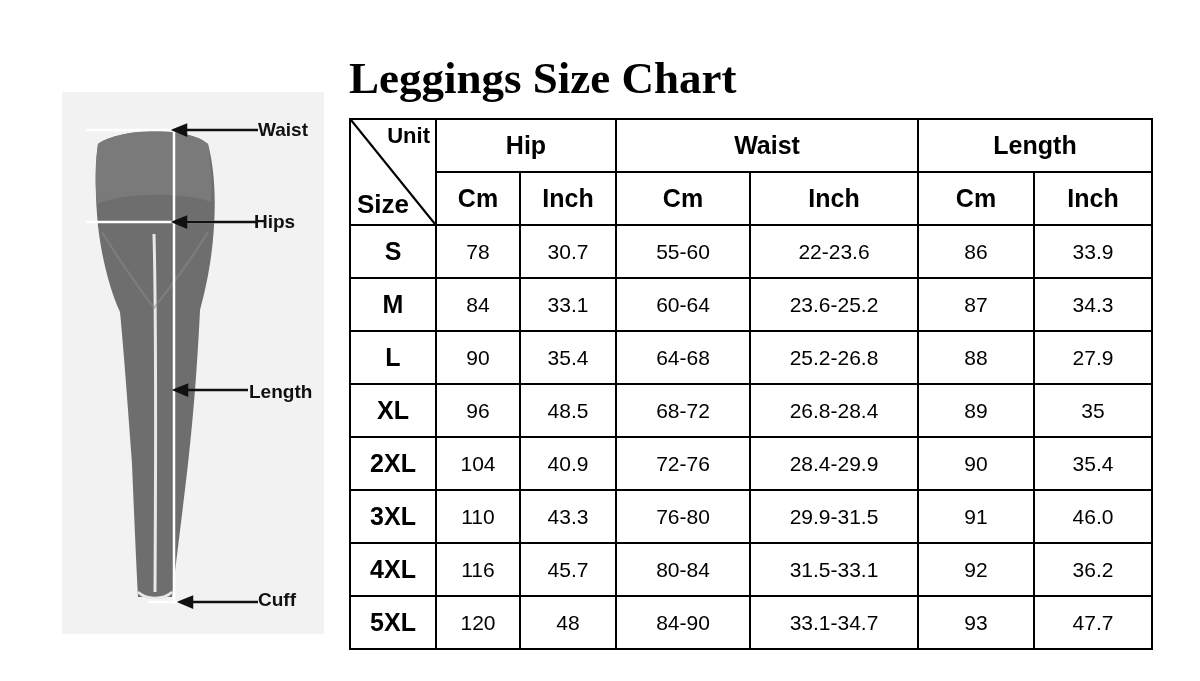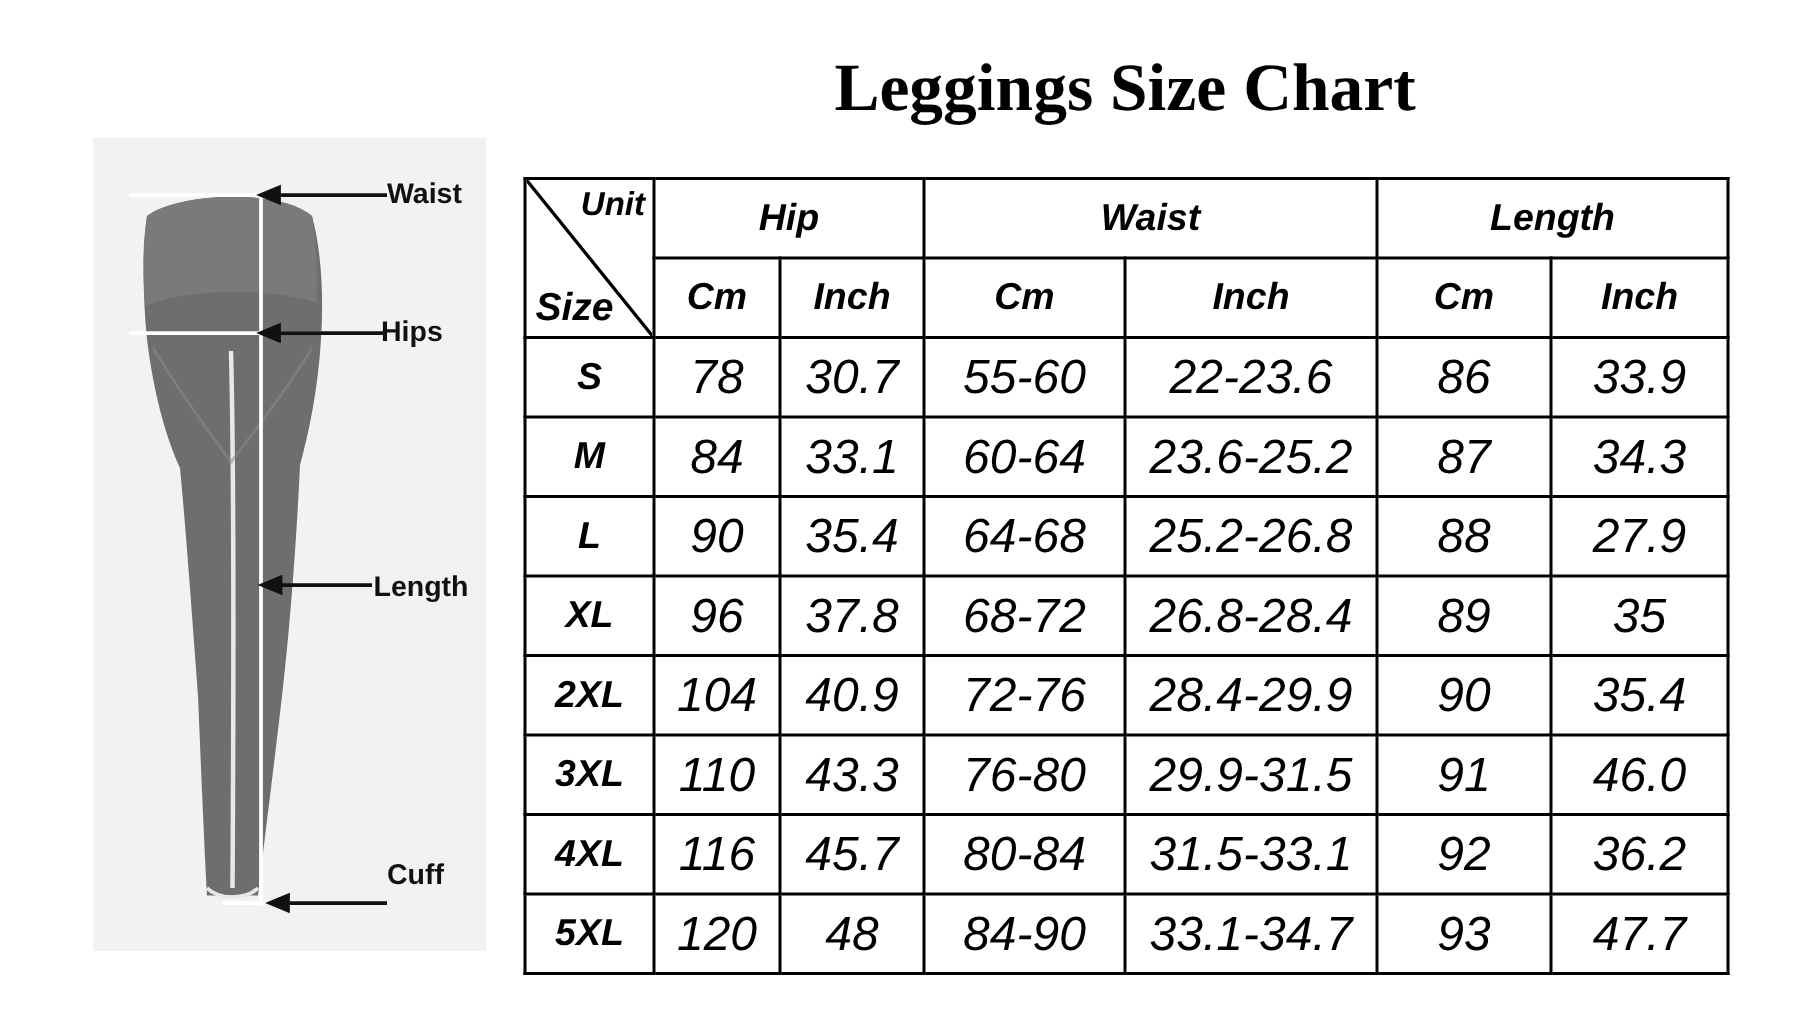--- a/index.html
+++ b/index.html
@@ -37,63 +37,61 @@
     position: absolute;
     font-family: "Liberation Sans", sans-serif;
     font-size: 19px;
     font-weight: 700;
     color: #111111;
     white-space: nowrap;
   }
   .lbl-waist  { left: 258px; top: 119px; }
   .lbl-hips   { left: 254px; top: 211px; }
   .lbl-length { left: 249px; top: 381px; }
-  .lbl-cuff   { left: 258px; top: 573px; }
+  .lbl-cuff   { left: 258px; top: 589px; }
 
   
   .title {
     position: absolute;
     left: 349px;
-    top: 32px;
+    top: 52px;
     width: 802px;
-    text-align: center;
     font-family: "Liberation Serif", serif;
     font-size: 45px;
     font-weight: 700;
     letter-spacing: 0px;
     color: #000000;
   }
 
   
   .table-wrap {
     position: absolute;
     left: 349px;
     top: 118px;
     width: 700px;
-    font-style: italic;
   }
   table.size-chart {
     border-collapse: collapse;
     width: 802px;
     table-layout: fixed;
     font-family: "Liberation Sans", sans-serif;
   }
   table.size-chart td, table.size-chart th {
     border: 2px solid #000000;
     text-align: center;
     vertical-align: middle;
     font-size: 25px;
     font-weight: 700;
     padding: 0;
     height: 51px;
     color: #000000;
   }
   table.size-chart td.val {
     font-weight: 400;
-    font-size: 32px;
+    font-size: 21px;
   }
   .grp-head { font-size: 26px; font-weight: 700; }
   .sub-head { font-size: 25px; font-weight: 700; }
 
   
   .corner {
     position: relative;
     padding: 0;
     height: 102px;
     overflow: hidden;
@@ -224,21 +222,21 @@
           <td class="val">90</td>
           <td class="val">35.4</td>
           <td class="val">64-68</td>
           <td class="val">25.2-26.8</td>
           <td class="val">88</td>
           <td class="val">27.9</td>
         </tr>
         <tr>
           <td class="size-cell">XL</td>
           <td class="val">96</td>
-          <td class="val">37.8</td>
+          <td class="val">48.5</td>
           <td class="val">68-72</td>
           <td class="val">26.8-28.4</td>
           <td class="val">89</td>
           <td class="val">35</td>
         </tr>
         <tr>
           <td class="size-cell">2XL</td>
           <td class="val">104</td>
           <td class="val">40.9</td>
           <td class="val">72-76</td>

